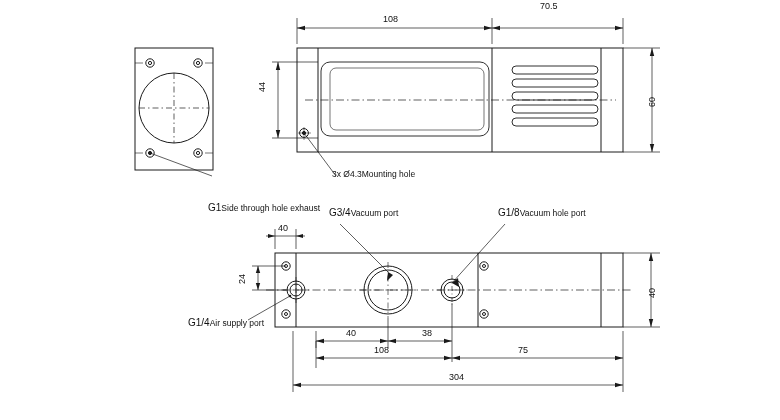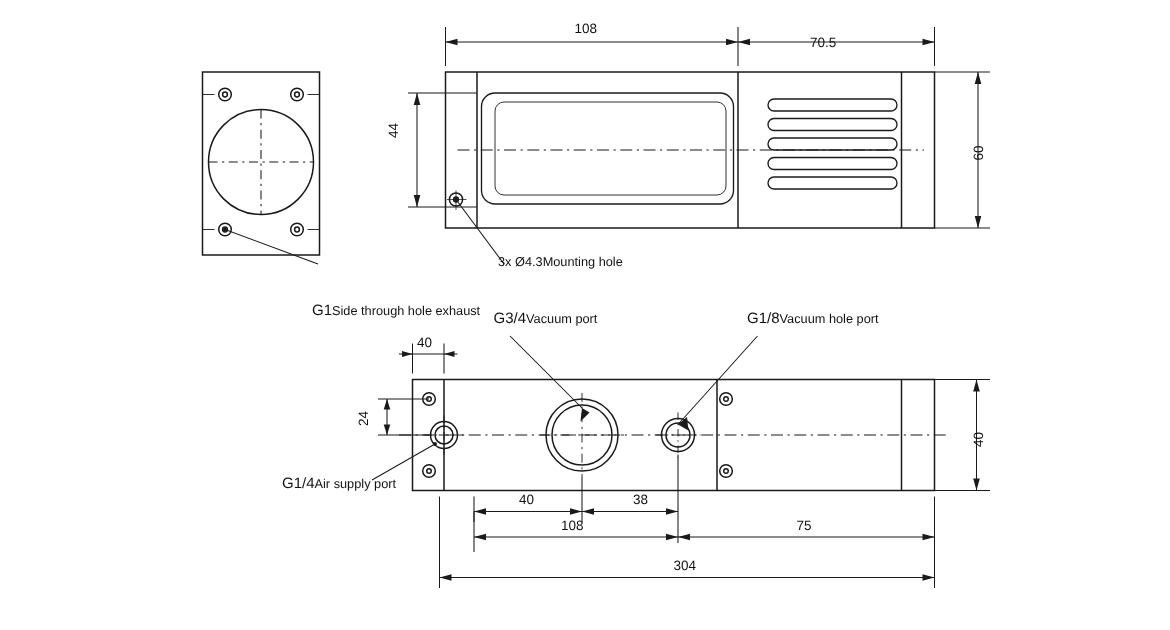--- a/index.html
+++ b/index.html
@@ -203,26 +203,26 @@
 
   <div class="lbl" style="left:498px; top:208px;">
     <span class="big">G1/8</span><span>Vacuum hole port</span>
   </div>
 
   <div class="lbl" style="left:188px; top:318px;">
     <span class="big">G1/4</span><span>Air supply port</span>
   </div>
 
   <div class="lbl dim" style="left:383px; top:15px;">108</div>
-  <div class="lbl dim" style="left:540px; top:24px;">70.5</div>
+  <div class="lbl dim" style="left:540px; top:2px;">70.5</div>
   <div class="lbl dim" style="left:258px; top:92px; transform:rotate(-90deg); transform-origin:left top;">44</div>
   <div class="lbl dim" style="left:648px; top:107px; transform:rotate(-90deg); transform-origin:left top;">60</div>
 
   <div class="lbl dim" style="left:278px; top:224px;">40</div>
   <div class="lbl dim" style="left:238px; top:284px; transform:rotate(-90deg); transform-origin:left top;">24</div>
   <div class="lbl dim" style="left:648px; top:298px; transform:rotate(-90deg); transform-origin:left top;">40</div>
   <div class="lbl dim" style="left:346px; top:329px;">40</div>
   <div class="lbl dim" style="left:412px; top:329px;margin-left:10px;">38</div>
   <div class="lbl dim" style="left:374px; top:346px;">108</div>
-  <div class="lbl dim" style="left:531px; top:346px;">75</div>
+  <div class="lbl dim" style="left:518px; top:346px;">75</div>
   <div class="lbl dim" style="left:449px; top:373px;">304</div>
 
 </div>
 
 </body></html>

